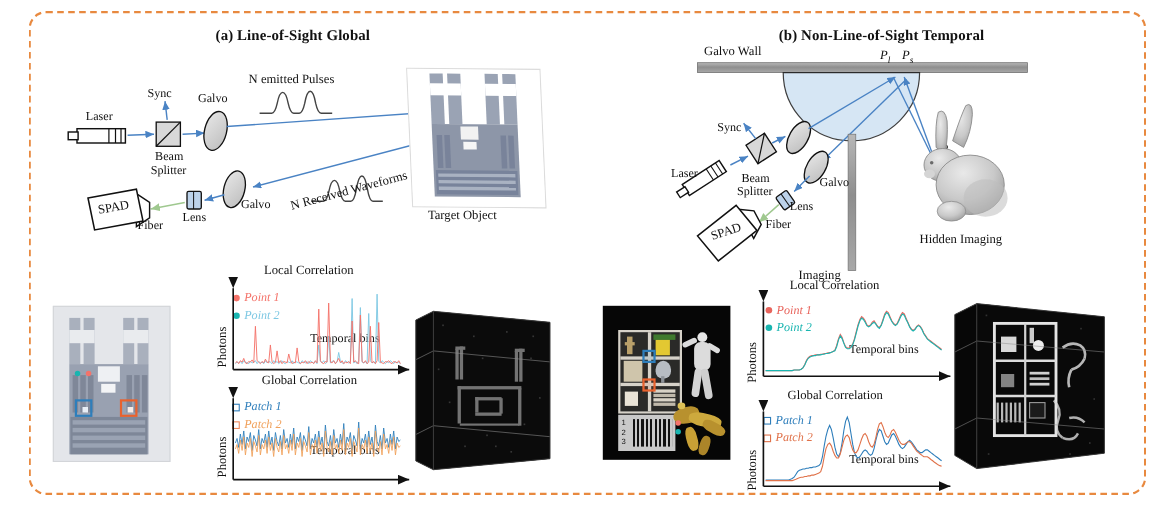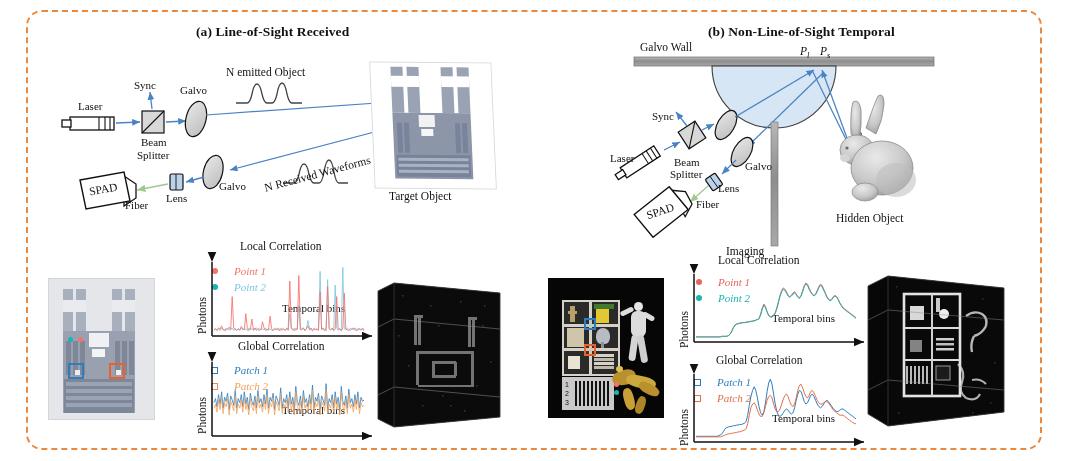--- a/index.html
+++ b/index.html
@@ -12,32 +12,32 @@
   .lbl{position:absolute;font-size:11px;font-family:"Liberation Serif",serif;
        white-space:nowrap;color:#111;}
   .ital{font-style:italic;}
   svg{position:absolute;left:0;top:0;overflow:visible;}
   .ylab{position:absolute;font-size:11.5px;font-family:"Liberation Serif",serif;
         transform:rotate(-90deg);transform-origin:left top;white-space:nowrap;}
   .plot-title{position:absolute;font-size:11.5px;font-family:"Liberation Serif",serif;
               white-space:nowrap;}
   .legend{position:absolute;font-size:11px;font-style:italic;
           font-family:"Liberation Serif",serif;white-space:nowrap;
-          display:flex;align-items:center;gap:16px;}
+          display:flex;align-items:center;gap:4px;}
   .dot{width:6px;height:6px;border-radius:50%;display:inline-block;}
   .sq{width:7px;height:7px;display:inline-block;border:1.6px solid;box-sizing:border-box;background:#fff;}
   .tbin{position:absolute;font-size:11px;font-family:"Liberation Serif",serif;white-space:nowrap;}
   .scene{position:absolute;overflow:hidden;}
 </style>
 </head>
 <body>
 
 <div class="frame"></div>
 
-<div class="panel-title" style="left:196px;top:24px;">(a) Line-of-Sight Received</div>
+<div class="panel-title" style="left:196px;top:24px;">(a) Line-of-Sight Global</div>
 <div class="panel-title" style="left:708px;top:24px;">(b) Non-Line-of-Sight Temporal</div>
 
 <svg width="1069" height="461" style="pointer-events:none;">
   <defs>
     <marker id="ahB" markerWidth="7" markerHeight="7" refX="6" refY="2.6" orient="auto">
       <path d="M0,0 L6,2.6 L0,5.2 z" fill="#4a83c4"></path>
     </marker>
     <marker id="ahG" markerWidth="7" markerHeight="7" refX="6" refY="2.6" orient="auto">
       <path d="M0,0 L6,2.6 L0,5.2 z" fill="#9fc88f"></path>
     </marker>
@@ -108,21 +108,21 @@
 
 <div class="lbl" style="left:78px;top:100px;">Laser</div>
 <div class="lbl" style="left:134px;top:79px;">Sync</div>
 <div class="lbl" style="left:141px;top:136px;">Beam</div>
 <div class="lbl" style="left:137px;top:149px;">Splitter</div>
 <div class="lbl" style="left:180px;top:84px;">Galvo</div>
 <div class="lbl" style="left:219px;top:180px;">Galvo</div>
 <div class="lbl" style="left:166px;top:192px;">Lens</div>
 <div class="lbl" style="left:125px;top:199px;">Fiber</div>
 <div class="lbl" style="left:89px;top:183px;transform:rotate(-10deg);font-size:11.5px;">SPAD</div>
-<div class="lbl" style="left:226px;top:66px;font-size:11.5px;">N emitted Object</div>
+<div class="lbl" style="left:226px;top:66px;font-size:11.5px;">N emitted Pulses</div>
 <div class="lbl" style="left:263px;top:182px;font-size:11.5px;transform:rotate(-15deg);transform-origin:left top;">N Received Waveforms</div>
 <div class="lbl" style="left:389px;top:190px;font-size:11.5px;">Target Object</div>
 
 <div class="scene" style="left:372px;top:62px;width:120px;height:125px;transform:rotate(-2.5deg) skewY(3deg);
             background:#fdfdfd;border:1px solid #dcdcdc;">
   <div style="position:absolute;inset:0;background:#ffffff;"></div>
 
   <div style="position:absolute;left:20px;top:4px;width:12px;height:46px;background:#9aa3b4;"></div>
   <div style="position:absolute;left:36px;top:4px;width:12px;height:46px;background:#9aa3b4;"></div>
   <div style="position:absolute;left:20px;top:13px;width:28px;height:11px;background:#ffffff;"></div>
@@ -196,21 +196,21 @@
 <div class="lbl" style="left:640px;top:41px;font-size:11.5px;">Galvo Wall</div>
 <div class="lbl" style="left:610px;top:152px;">Laser</div>
 <div class="lbl" style="left:652px;top:110px;">Sync</div>
 <div class="lbl" style="left:674px;top:156px;">Beam</div>
 <div class="lbl" style="left:670px;top:168px;">Splitter</div>
 <div class="lbl" style="left:745px;top:160px;">Galvo</div>
 <div class="lbl" style="left:718px;top:182px;">Lens</div>
 <div class="lbl" style="left:696px;top:198px;">Fiber</div>
 <div class="lbl" style="left:646px;top:205px;transform:rotate(-18deg);font-size:11.5px;">SPAD</div>
 <div class="lbl" style="left:726px;top:245px;font-size:11.5px;">Imaging</div>
-<div class="lbl" style="left:836px;top:212px;font-size:11.5px;">Hidden Object</div>
+<div class="lbl" style="left:836px;top:212px;font-size:11.5px;">Hidden Imaging</div>
 
 <div class="lbl ital" style="left:800px;top:45px;font-size:11.5px;">
   <span>P</span><sub style="font-size:8.5px;">l</sub>
 </div>
 <div class="lbl ital" style="left:820px;top:45px;font-size:11.5px;">
   <span>P</span><sub style="font-size:8.5px;">s</sub>
 </div>
 <div class="lbl ital" style="left:855px;top:130px;font-size:11.5px;">
   <span>P</span><sub style="font-size:8.5px;">t</sub>
 </div>

